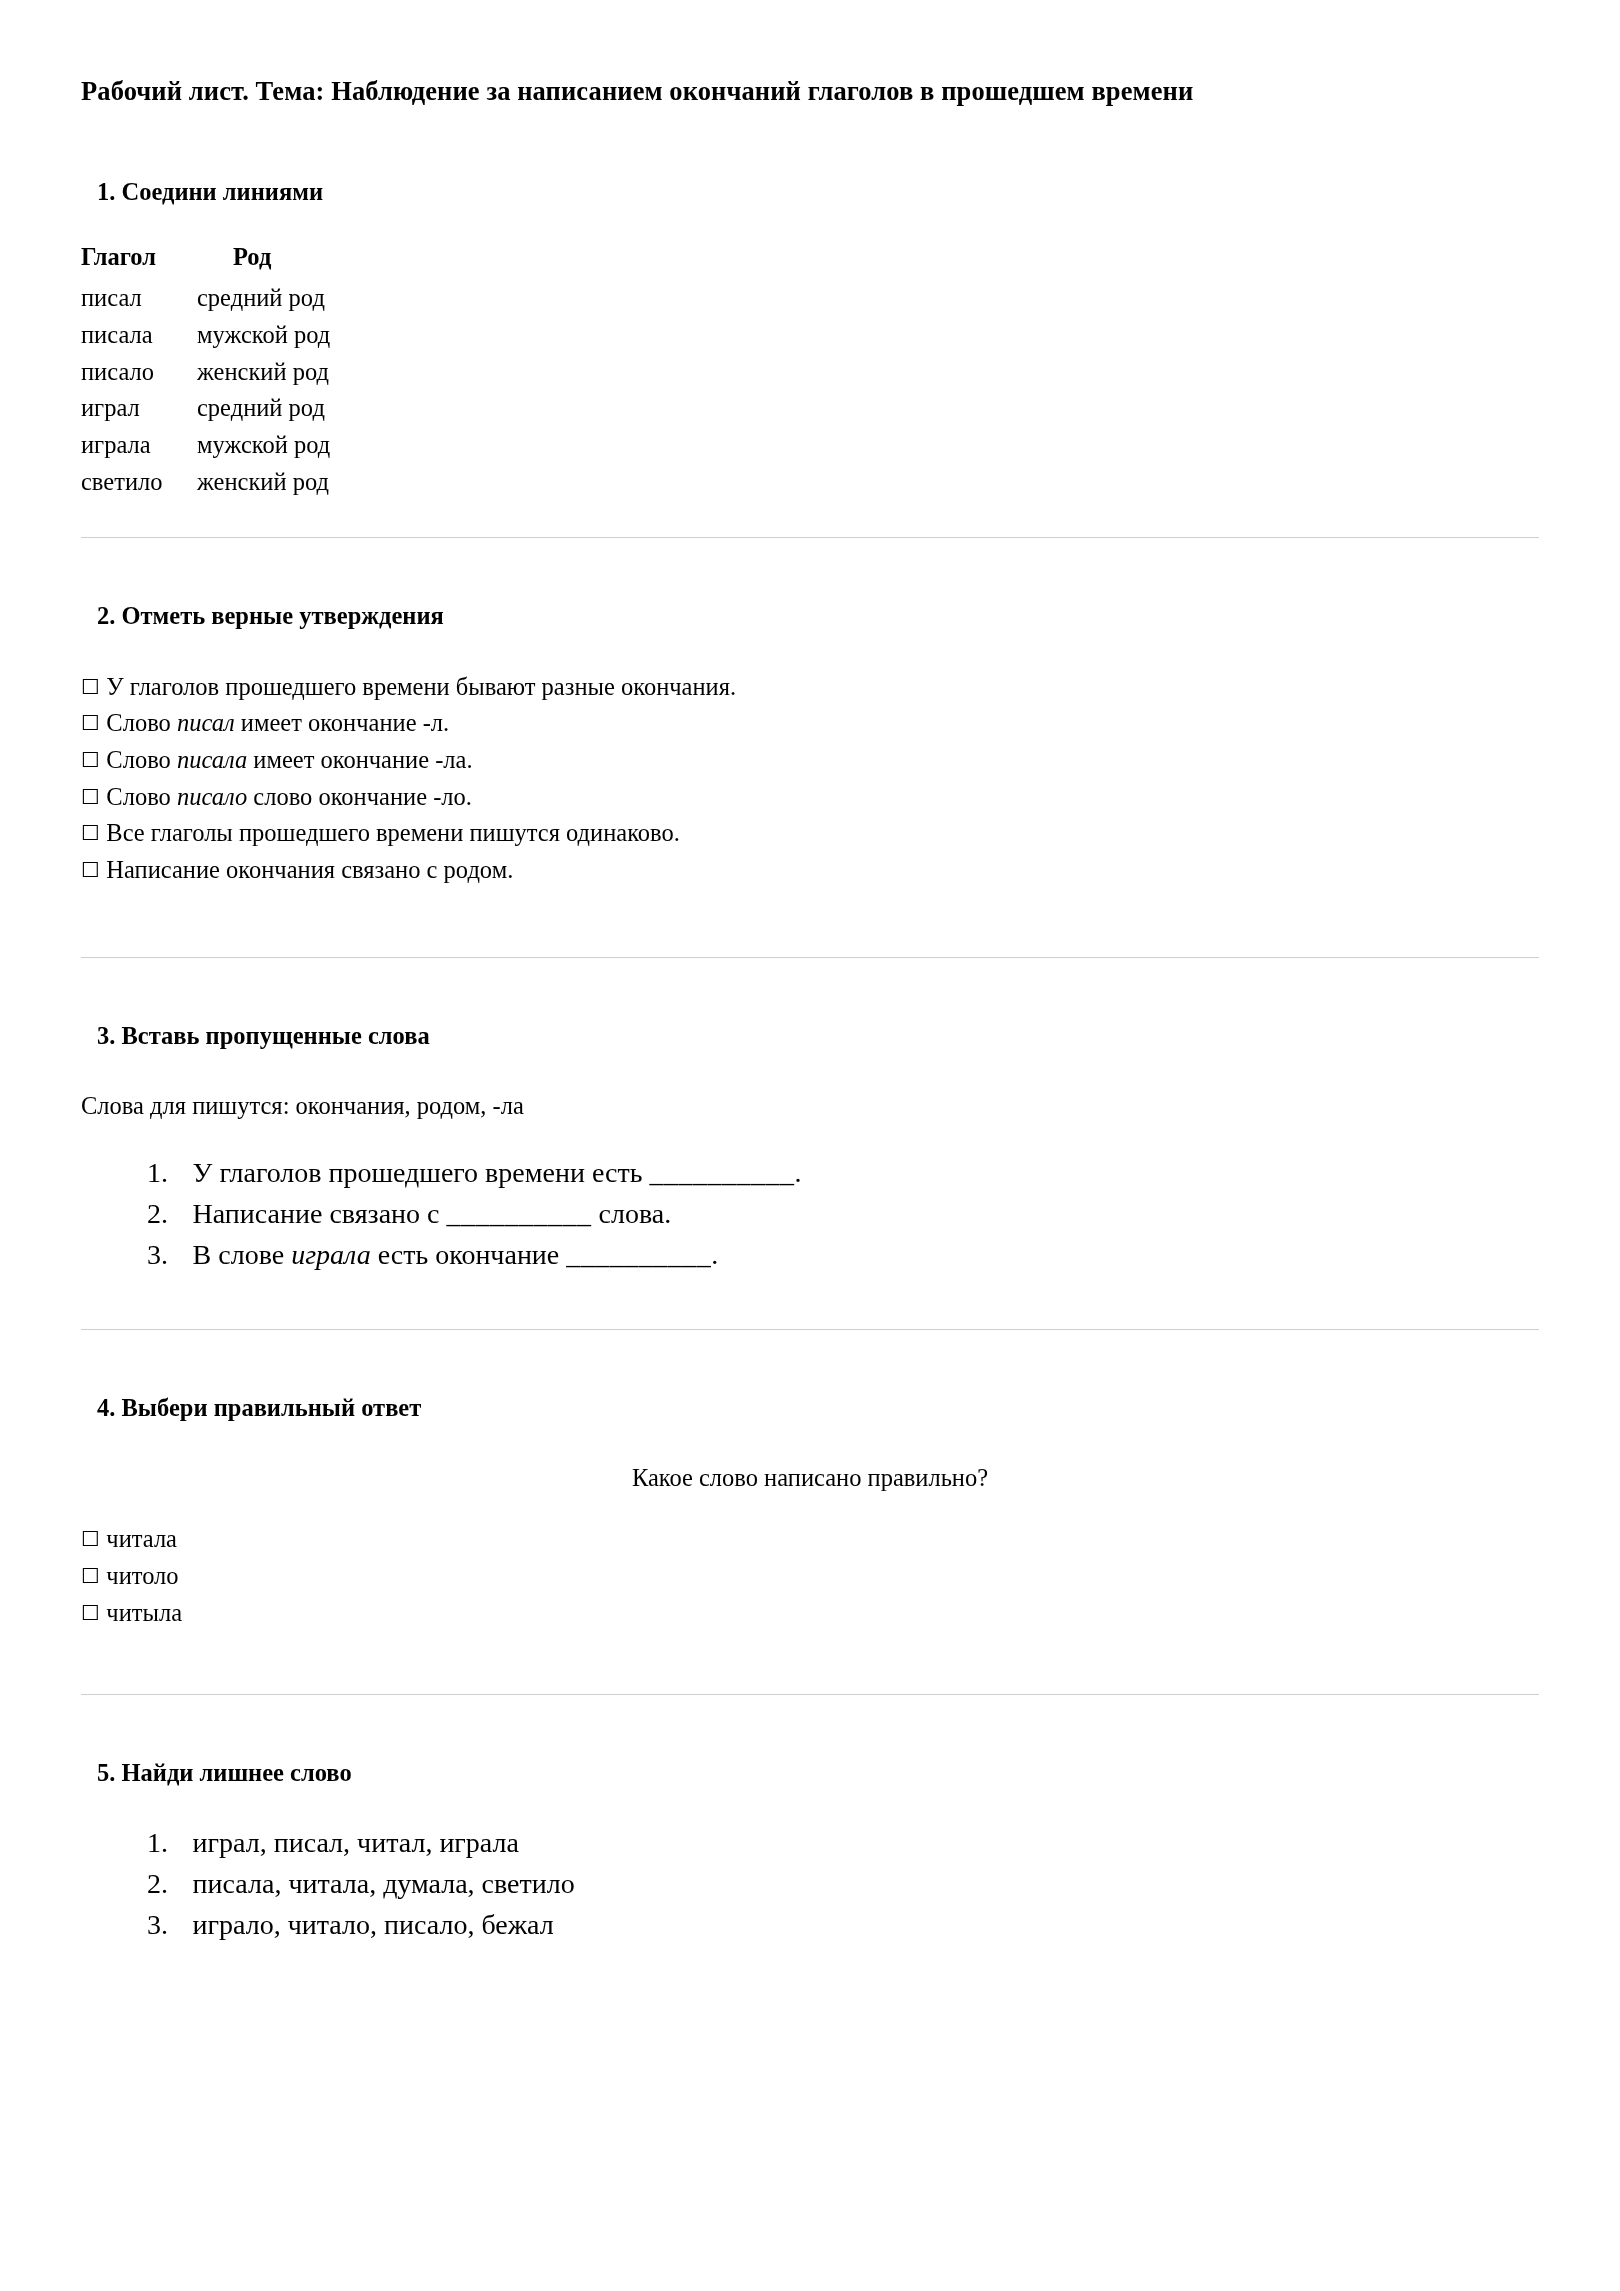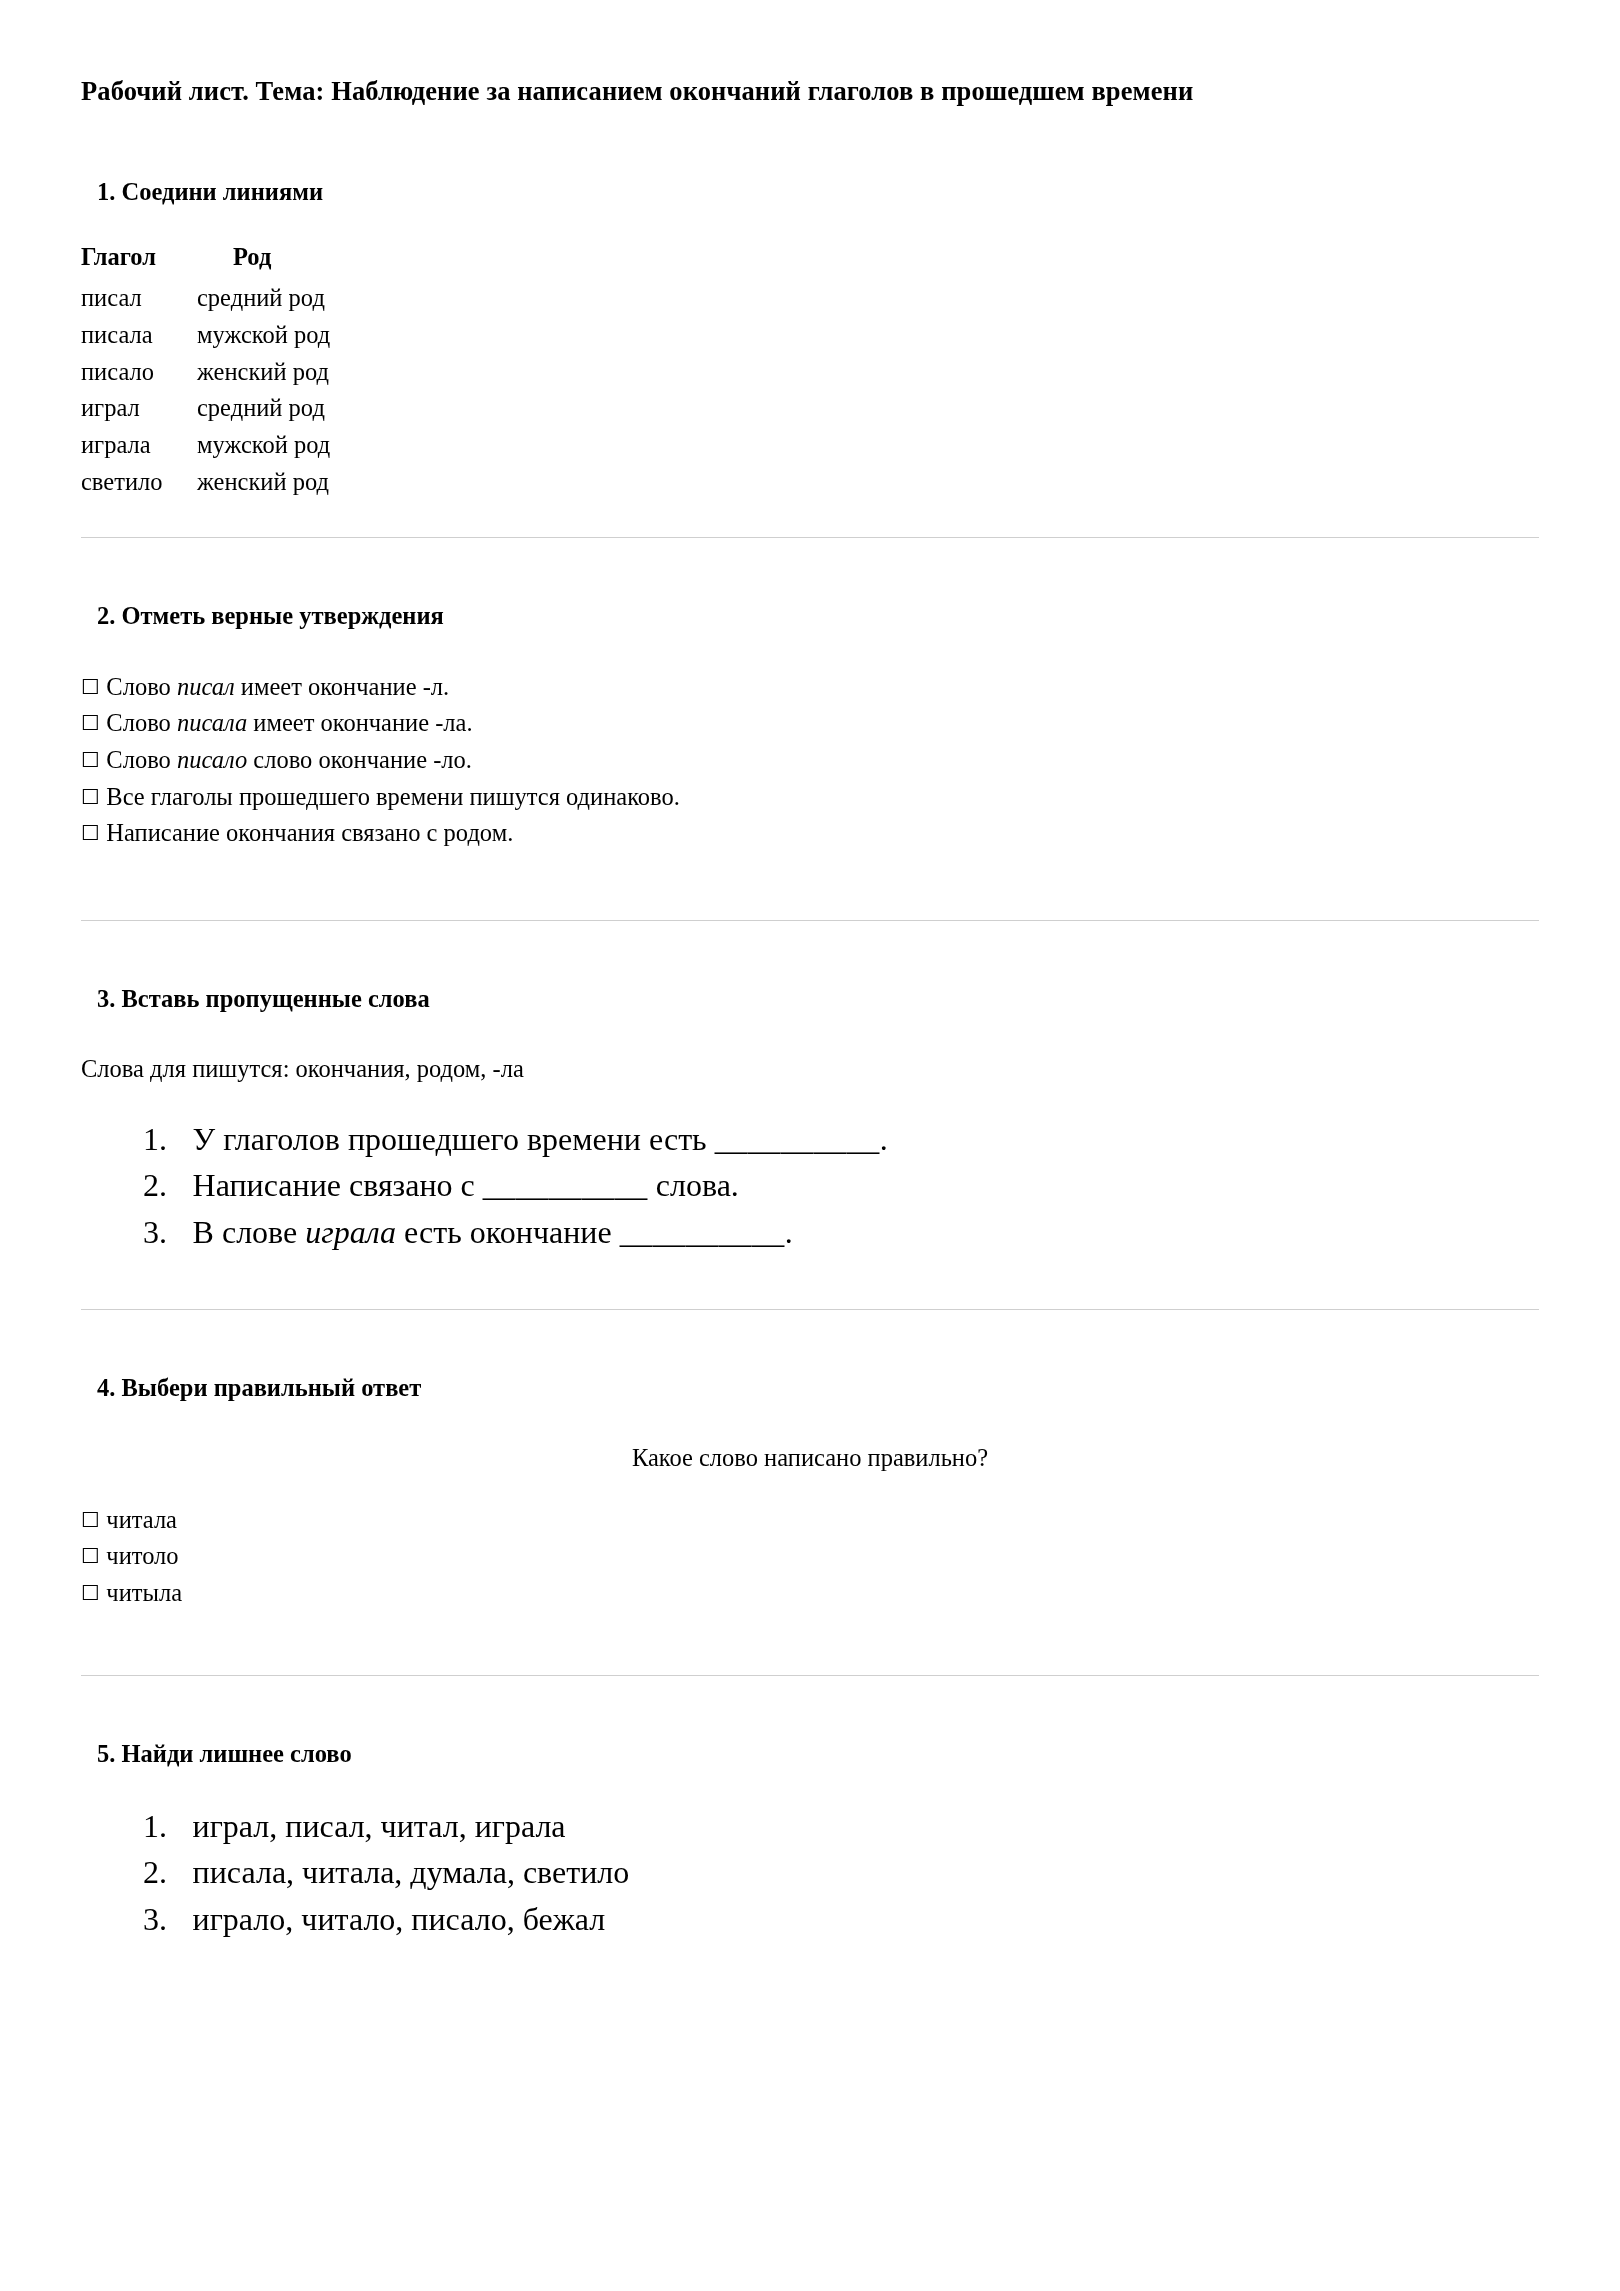--- a/index.html
+++ b/index.html
@@ -105,21 +105,21 @@
   .check-item i { font-style: italic; }
 
   
   .hint-line {
     font-size: 24.5px;
     margin-top: 38px;
     line-height: 1.3;
   }
   .hint-line b { font-weight: normal; }
   .num-list {
-    font-size: 32px;
+    font-size: 28px;
     margin: 32px 0 0 0;
     padding-left: 94px;
     list-style-position: outside;
   }
   .num-list li {
     line-height: 1.42;
     padding-left: 17.6px;
     margin-bottom: 1px;
   }
   .num-list li i { font-style: italic; }
@@ -181,20 +181,23 @@
       </tbody>
     </table>
 
     <hr class="divider div-1">
   </section>
 
   <section class="section">
     <h2 class="section-heading s-heading">2. Отметь верные утверждения</h2>
 
     <ul class="check-list cl-2">
+      <li class="check-item">
+        <span class="cbox">☐</span><span>У глаголов прошедшего времени бывают разные окончания.</span><i></i><span></span>
+      </li>
       <li class="check-item">
         <span class="cbox">☐</span><span>Слово </span><i>писал</i><span> имеет окончание -л.</span>
       </li>
       <li class="check-item">
         <span class="cbox">☐</span><span>Слово </span><i>писала</i><span> имеет окончание -ла.</span>
       </li>
       <li class="check-item">
         <span class="cbox">☐</span><span>Слово </span><i>писало</i><span> слово окончание -ло.</span>
       </li>
       <li class="check-item">

